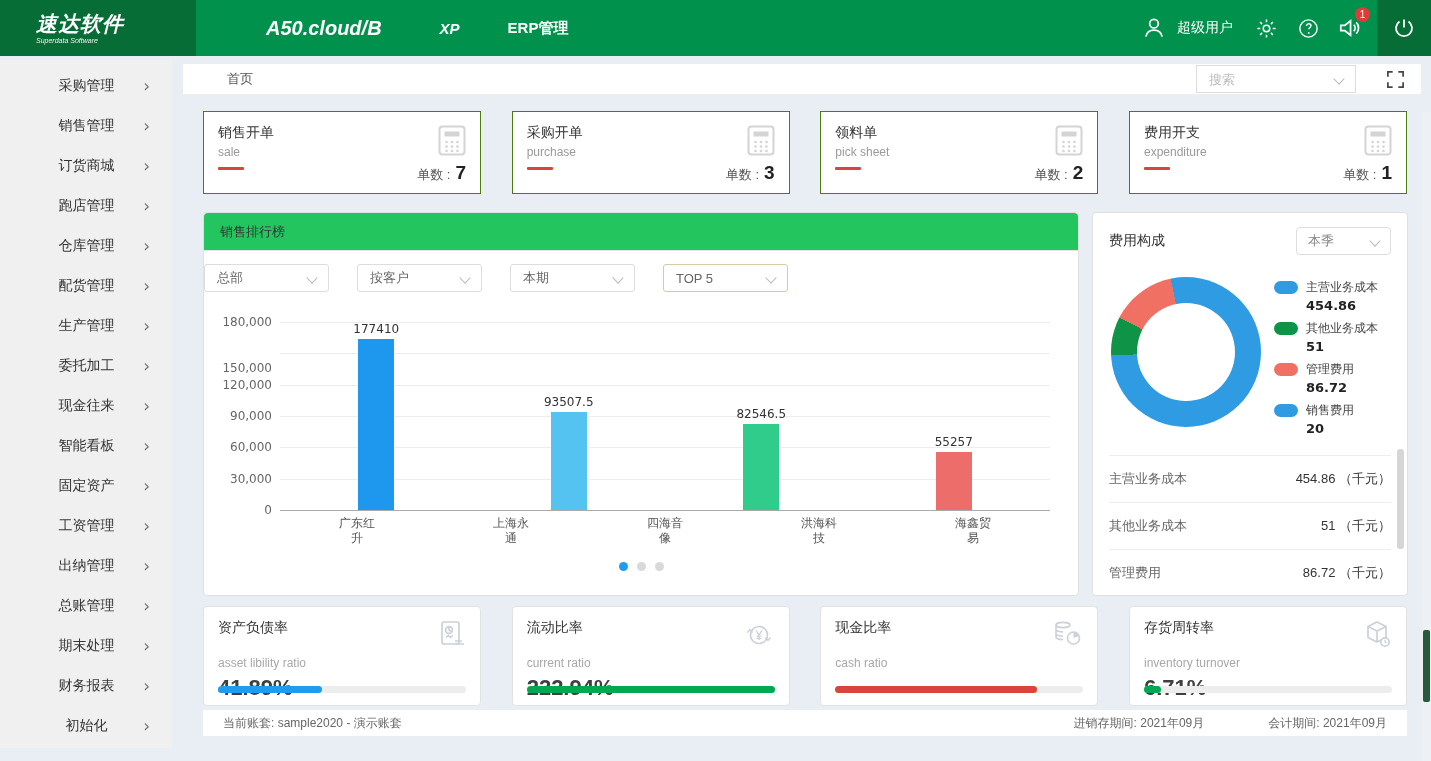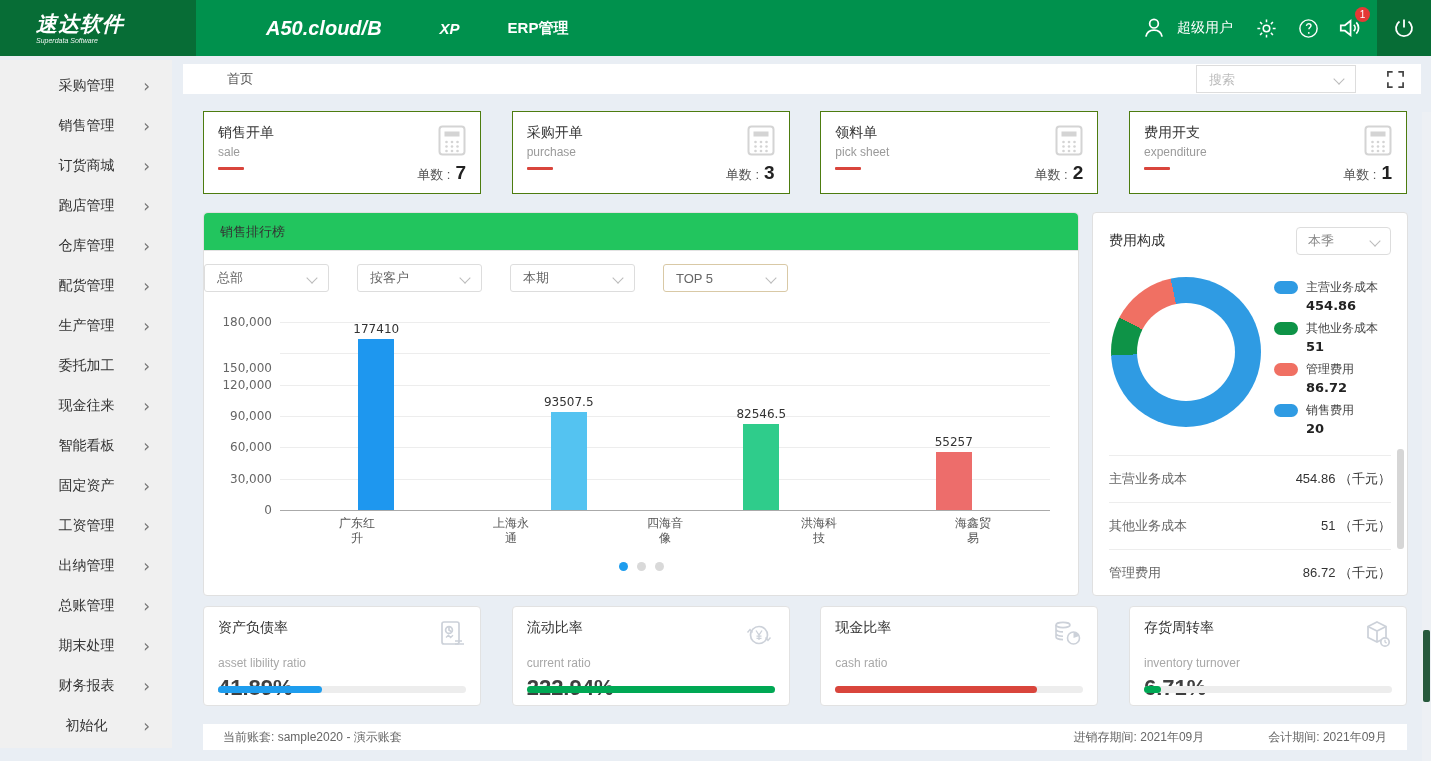--- a/index.html
+++ b/index.html
@@ -90,21 +90,21 @@
 
   .row3{display:flex;justify-content:space-between;margin-top:10px;}
   .ratio-card{width:278px;height:100px;background:#fff;border:1px solid #e2e2e2;border-radius:4px;box-sizing:border-box;padding:12px 14px;position:relative;}
   .ratio-title{font-size:14px;color:#333;}
   .ratio-sub{font-size:12px;color:#a8a8a8;margin-top:19px;}
   .ratio-value{font-size:22px;font-weight:bold;color:#3f3f3f;margin-top:5px;}
   .ratio-icon{position:absolute;top:12px;right:14px;}
   .progress{position:absolute;left:14px;right:14px;bottom:12px;height:7px;background:#ededed;border-radius:4px;}
   .progress-fill{height:100%;border-radius:4px;}
 
-  .footer{height:26px;background:#fff;margin-top:18px;display:flex;align-items:center;padding:0 20px;font-size:12px;color:#666;}
+  .footer{height:26px;background:#fff;margin-top:4px;display:flex;align-items:center;padding:0 20px;font-size:12px;color:#666;}
   .footer-left{flex:1;}
   .footer-right{display:flex;gap:64px;}
 
   .outer-scroll{position:absolute;right:0;top:56px;bottom:0;width:9px;background:#edf0f4;}
   .outer-thumb{position:absolute;top:518px;height:72px;left:1px;right:1px;background:#27593c;border-radius:2px;cursor:pointer;}
 </style>
 </head>
 <body>
 
 <div class="app">

